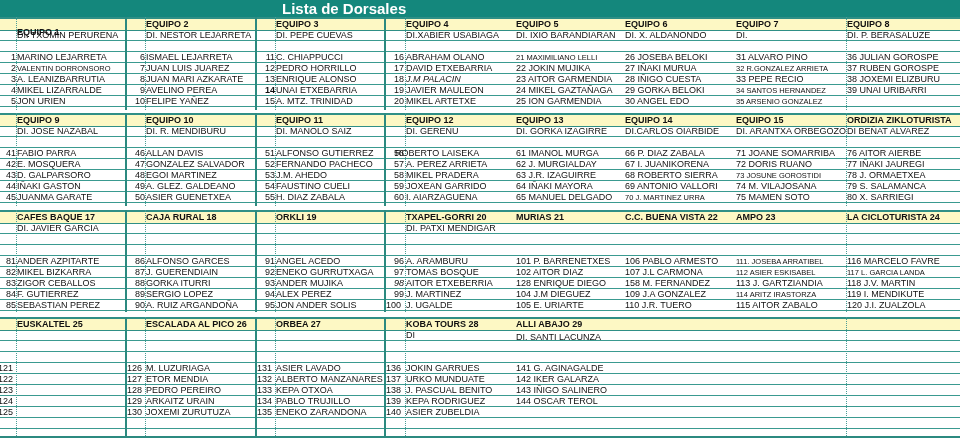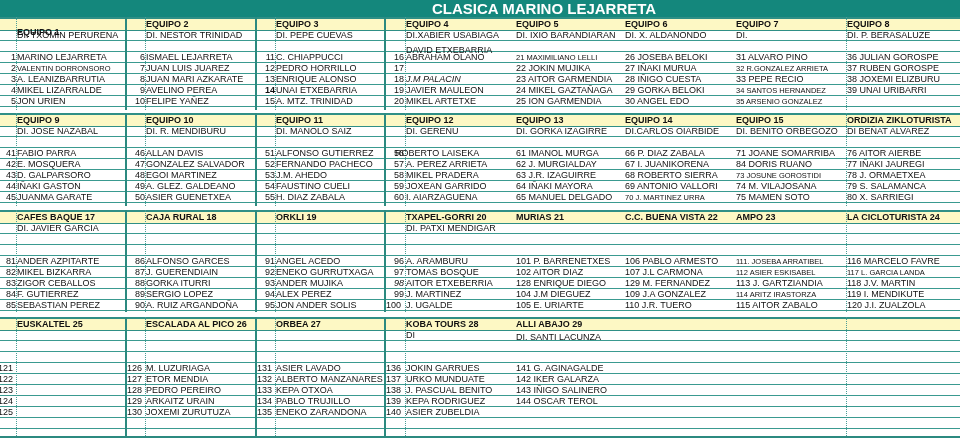--- a/index.html
+++ b/index.html
@@ -16,21 +16,21 @@
   .cell{position:absolute;font-size:9px;line-height:11px;color:#111;white-space:nowrap;}
   .team{font-weight:bold;font-size:9px;}
   .num{position:absolute;font-size:9px;line-height:11px;color:#111;text-align:right;width:14px;}
   .small{font-size:7.5px;}
   .bottom{position:absolute;left:0;top:436px;width:960px;height:2px;background:#2c8a80;}
 </style>
 </head>
 <body>
 
 <div class="titlebar">
-  <span class="t2">CLASICA MARINO LEJARRETA</span>
+  <span class="t1">Lista de Dorsales</span>
 </div>
 
 <div class="sheet" id="sheet">
     <div class="block" style="top: 0px; height: 93px;">
       <div class="hrow" style="top: 0px;"></div>
       <div class="row" style="top: 13px;"></div>
       <div class="row" style="top: 24px;"></div>
       <div class="row" style="top: 35px;"></div>
       <div class="row" style="top: 46px;"></div>
       <div class="row" style="top: 57px;"></div>
@@ -50,21 +50,21 @@
       <div class="cell" style="left: 17px; top: 35px;">MARINO LEJARRETA</div>
       <div class="num" style="left: 2px; top: 46px;">2</div>
       <div class="cell small" style="left: 17px; top: 46px;">VALENTIN DORRONSORO</div>
       <div class="num" style="left: 2px; top: 57px;">3</div>
       <div class="cell" style="left: 17px; top: 57px;">A. LEANIZBARRUTIA</div>
       <div class="num" style="left: 2px; top: 68px;">4</div>
       <div class="cell" style="left: 17px; top: 68px;">MIKEL LIZARRALDE</div>
       <div class="num" style="left: 2px; top: 79px;">5</div>
       <div class="cell" style="left: 17px; top: 79px;">JON URIEN</div>
       <div class="cell team" style="left: 146px; top: 2px;">EQUIPO 2</div>
-      <div class="cell" style="left: 146px; top: 13px;">DI. NESTOR TRINIDAD</div>
+      <div class="cell" style="left: 146px; top: 13px;">DI. NESTOR LEJARRETA</div>
       <div class="num" style="left: 131px; top: 35px;">6</div>
       <div class="cell" style="left: 146px; top: 35px;">ISMAEL LEJARRETA</div>
       <div class="num" style="left: 131px; top: 46px;">7</div>
       <div class="cell" style="left: 146px; top: 46px;">JUAN LUIS JUAREZ</div>
       <div class="num" style="left: 131px; top: 57px;">8</div>
       <div class="cell" style="left: 146px; top: 57px;">JUAN MARI AZKARATE</div>
       <div class="num" style="left: 131px; top: 68px;">9</div>
       <div class="cell" style="left: 146px; top: 68px;">AVELINO PEREA</div>
       <div class="num" style="left: 131px; top: 79px;">10</div>
       <div class="cell" style="left: 146px; top: 79px;">FELIPE YAÑEZ</div>
@@ -78,21 +78,21 @@
       <div class="cell" style="left: 276px; top: 57px;">ENRIQUE ALONSO</div>
       <div class="num" style="left: 261px; top: 68px; font-weight: bold;">14</div>
       <div class="cell" style="left: 276px; top: 68px;">UNAI ETXEBARRIA</div>
       <div class="num" style="left: 261px; top: 79px;">15</div>
       <div class="cell" style="left: 276px; top: 79px;">A. MTZ. TRINIDAD</div>
       <div class="cell team" style="left: 406px; top: 2px;">EQUIPO 4</div>
       <div class="cell" style="left: 406px; top: 13px;">DI.XABIER USABIAGA</div>
       <div class="num" style="left: 390px; top: 35px;">16</div>
       <div class="cell" style="left: 406px; top: 35px;">ABRAHAM OLANO</div>
       <div class="num" style="left: 390px; top: 46px;">17</div>
-      <div class="cell" style="left: 406px; top: 28px;">DAVID ETXEBARRIA</div>
+      <div class="cell" style="left: 406px; top: 46px;">DAVID ETXEBARRIA</div>
       <div class="num" style="left: 390px; top: 57px;">18</div>
       <div class="cell" style="left: 406px; top: 57px; font-style: italic;">J.M PALACIN</div>
       <div class="num" style="left: 390px; top: 68px;">19</div>
       <div class="cell" style="left: 406px; top: 68px;">JAVIER MAULEON</div>
       <div class="num" style="left: 390px; top: 79px;">20</div>
       <div class="cell" style="left: 406px; top: 79px;">MIKEL ARTETXE</div>
       <div class="cell team" style="left: 516px; top: 2px;">EQUIPO 5</div>
       <div class="cell" style="left: 516px; top: 13px;">DI. IXIO BARANDIARAN</div>
       <div class="cell small" style="left: 516px; top: 35px;">21 MAXIMILIANO LELLI</div>
       <div class="cell" style="left: 516px; top: 46px;">22 JOKIN MUJIKA</div>
@@ -194,23 +194,23 @@
       <div class="cell" style="left: 516px; top: 68px;">64 IÑAKI MAYORA</div>
       <div class="cell" style="left: 516px; top: 79px;">65 MANUEL DELGADO</div>
       <div class="cell team" style="left: 625px; top: 2px;">EQUIPO 14</div>
       <div class="cell" style="left: 625px; top: 13px;">DI.CARLOS OIARBIDE</div>
       <div class="cell" style="left: 625px; top: 35px;">66 P. DIAZ ZABALA</div>
       <div class="cell" style="left: 625px; top: 46px;">67 I. JUANIKORENA</div>
       <div class="cell" style="left: 625px; top: 57px;">68 ROBERTO SIERRA</div>
       <div class="cell" style="left: 625px; top: 68px;">69 ANTONIO VALLORI</div>
       <div class="cell small" style="left: 625px; top: 79px;">70 J. MARTINEZ URRA</div>
       <div class="cell team" style="left: 736px; top: 2px;">EQUIPO 15</div>
-      <div class="cell" style="left: 736px; top: 13px;">DI. BENITO ORBEGOZO</div>
+      <div class="cell" style="left: 736px; top: 13px;">DI. ARANTXA ORBEGOZO</div>
       <div class="cell" style="left: 736px; top: 35px;">71 JOANE SOMARRIBA</div>
-      <div class="cell" style="left: 736px; top: 46px;">84 DORIS RUANO</div>
+      <div class="cell" style="left: 736px; top: 46px;">72 DORIS RUANO</div>
       <div class="cell small" style="left: 736px; top: 57px; text-align: center;">73 JOSUNE GOROSTIDI</div>
       <div class="cell" style="left: 736px; top: 68px;">74 M. VILAJOSANA</div>
       <div class="cell" style="left: 736px; top: 79px;">75 MAMEN SOTO</div>
       <div class="cell team" style="left: 847px; top: 2px;">ORDIZIA ZIKLOTURISTA</div>
       <div class="cell" style="left: 847px; top: 13px;">DI BEÑAT ALVAREZ</div>
       <div class="cell" style="left: 847px; top: 35px;">76 AITOR AIERBE</div>
       <div class="cell" style="left: 847px; top: 46px;">77 IÑAKI JAUREGI</div>
       <div class="cell" style="left: 847px; top: 57px;">78 J. ORMAETXEA</div>
       <div class="cell" style="left: 847px; top: 68px;">79 S. SALAMANCA</div>
       <div class="cell" style="left: 847px; top: 79px;">80 X. SARRIEGI</div>
@@ -285,21 +285,21 @@
       <div class="cell" style="left: 516px; top: 13px;"></div>
       <div class="cell" style="left: 516px; top: 46px;">101 P. BARRENETXES</div>
       <div class="cell" style="left: 516px; top: 57px;">102 AITOR DIAZ</div>
       <div class="cell" style="left: 516px; top: 68px;">128 ENRIQUE DIEGO</div>
       <div class="cell" style="left: 516px; top: 79px;">104 J.M DIEGUEZ</div>
       <div class="cell" style="left: 516px; top: 90px;">105 E. URIARTE</div>
       <div class="cell team" style="left: 625px; top: 2px;">C.C. BUENA VISTA  22</div>
       <div class="cell" style="left: 625px; top: 13px;"></div>
       <div class="cell" style="left: 625px; top: 46px;">106 PABLO ARMESTO</div>
       <div class="cell" style="left: 625px; top: 57px;">107 J.L CARMONA</div>
-      <div class="cell" style="left: 625px; top: 68px;">129 M. FERNANDEZ</div>
+      <div class="cell" style="left: 625px; top: 68px;">158 M. FERNANDEZ</div>
       <div class="cell" style="left: 625px; top: 79px;">109 J.A GONZALEZ</div>
       <div class="cell" style="left: 625px; top: 90px;">110 J.R. TUERO</div>
       <div class="cell team" style="left: 736px; top: 2px;">AMPO 23</div>
       <div class="cell" style="left: 736px; top: 13px;"></div>
       <div class="cell small" style="left: 736px; top: 46px;">111. JOSEBA ARRATIBEL</div>
       <div class="cell small" style="left: 736px; top: 57px;">112 ASIER ESKISABEL</div>
       <div class="cell" style="left: 736px; top: 68px;">113 J. GARTZIANDIA</div>
       <div class="cell small" style="left: 736px; top: 79px;">114 ARITZ IRASTORZA</div>
       <div class="cell" style="left: 736px; top: 90px;">115 AITOR ZABALO</div>
       <div class="cell team" style="left: 847px; top: 2px;">LA CICLOTURISTA  24</div>

